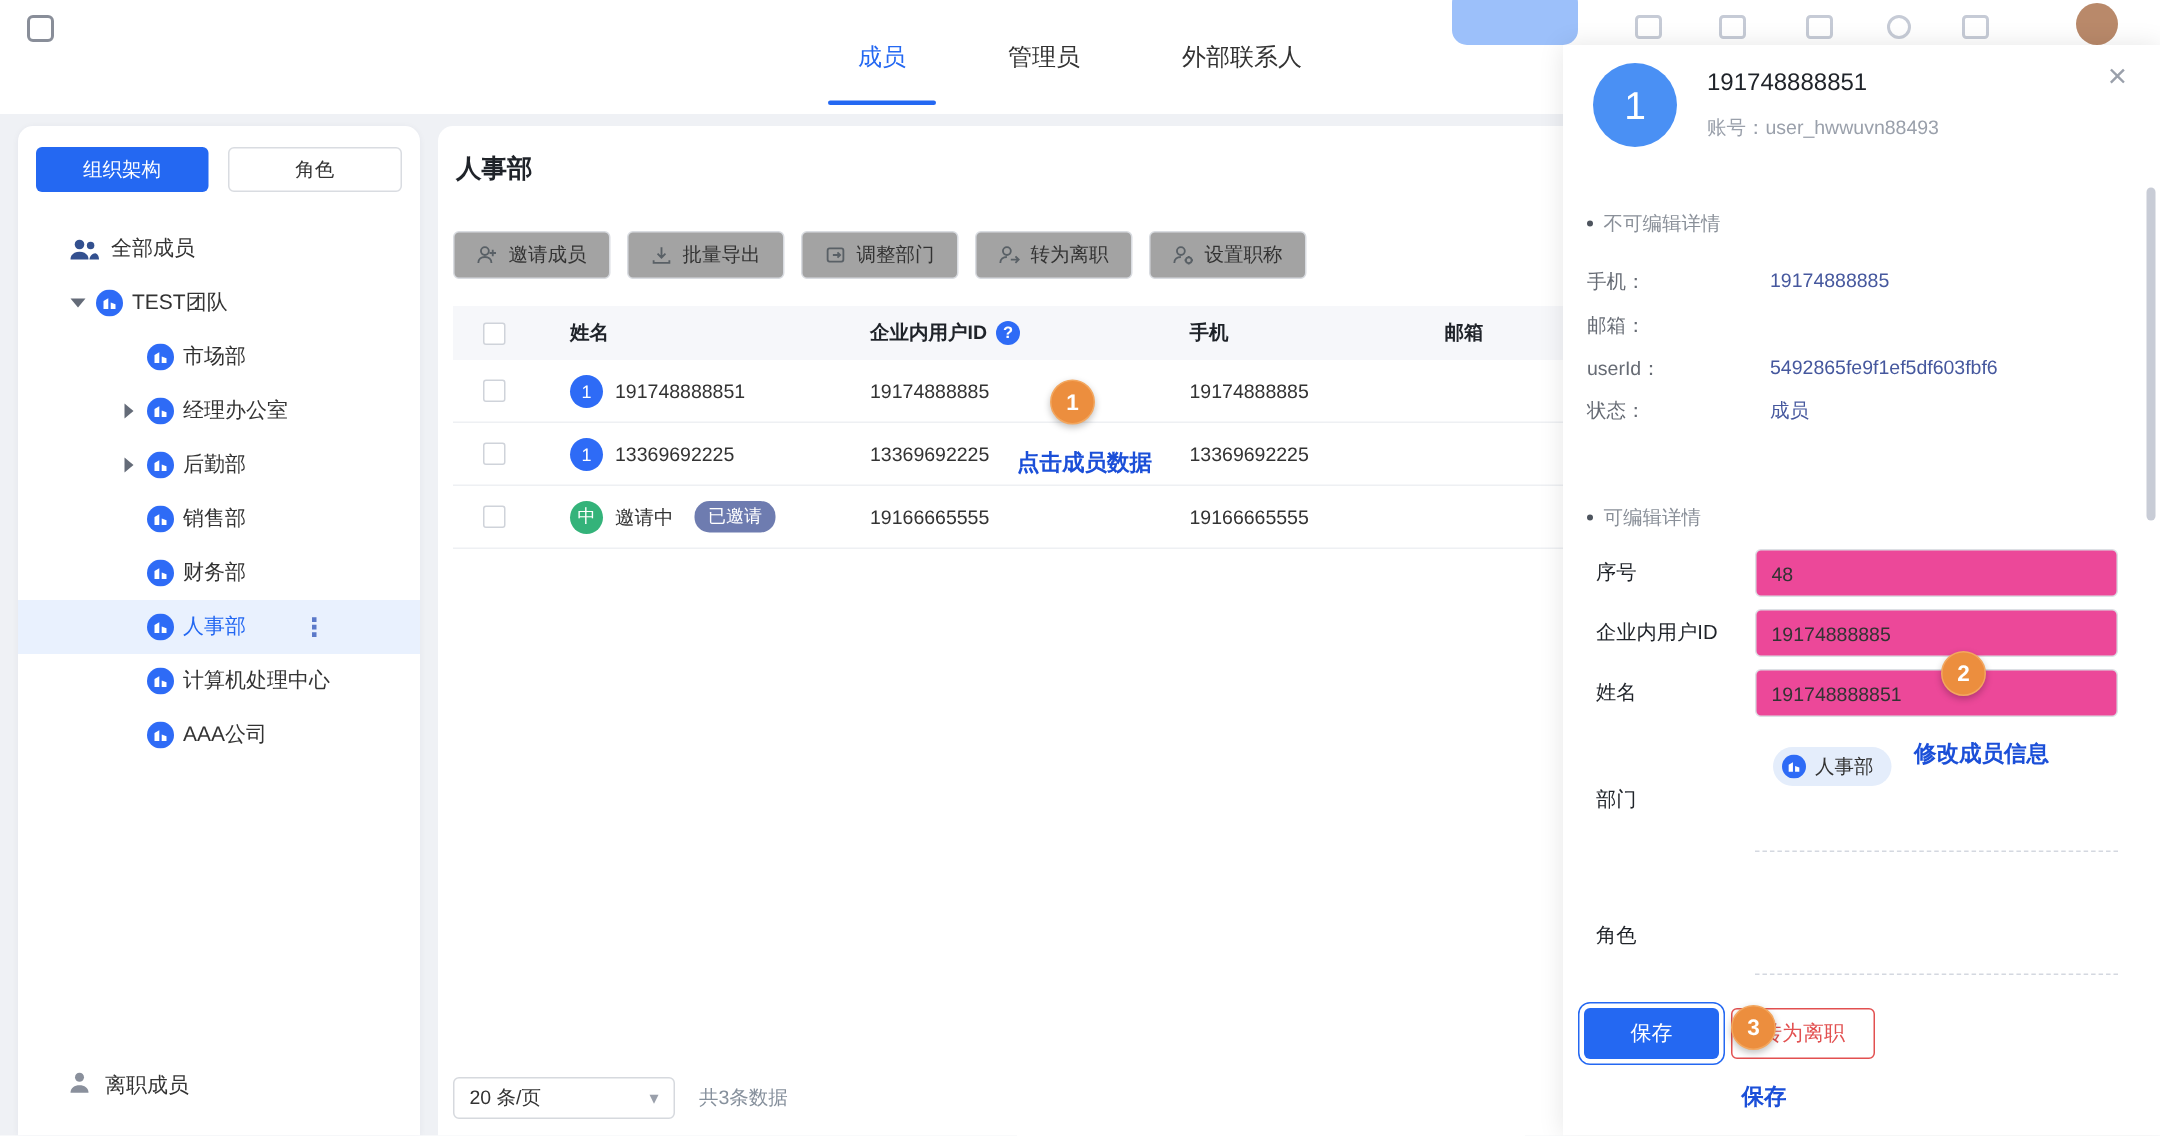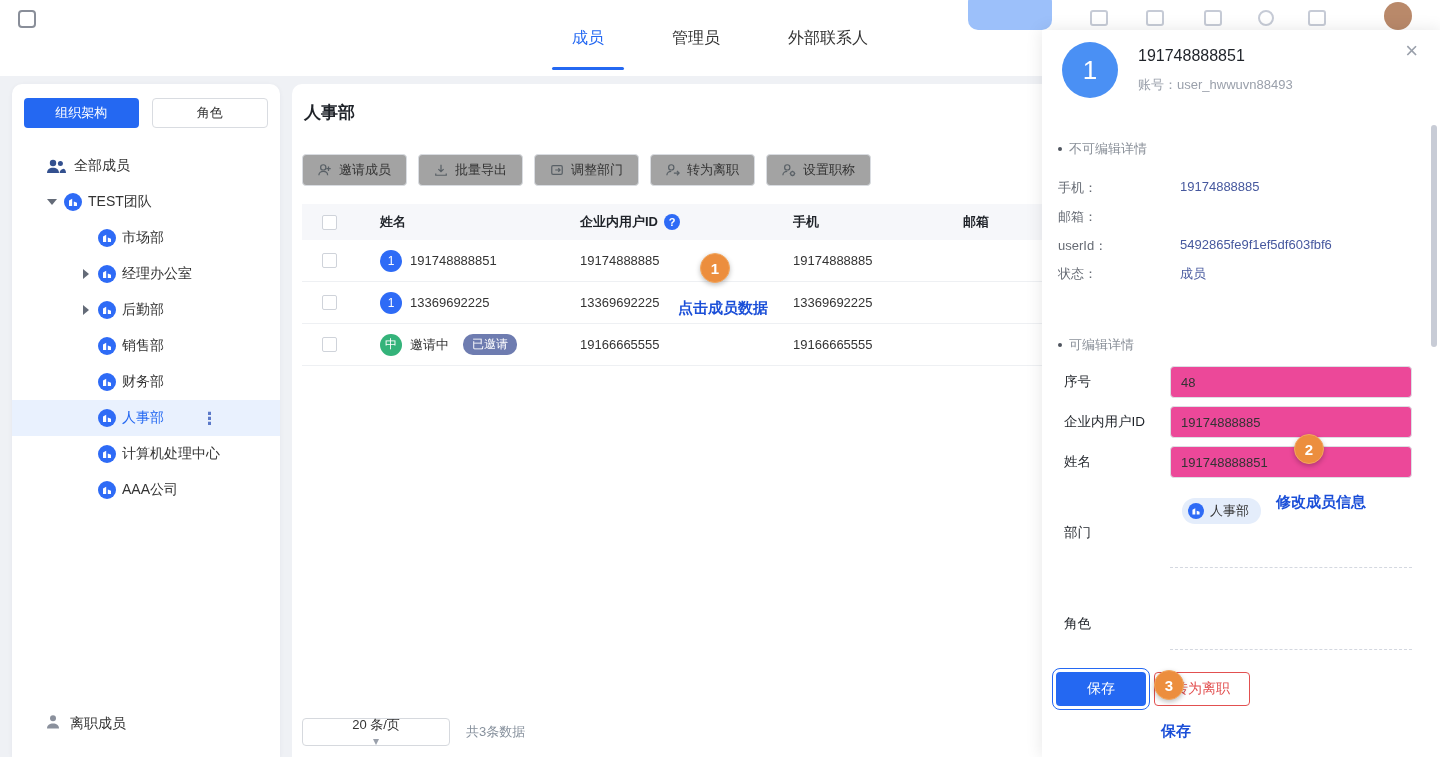--- a/index.html
+++ b/index.html
@@ -56,21 +56,21 @@
   .col-id { width:213px; gap:6px; }
   .col-phone { width:170px; }
   .col-email { flex:1; }
   .checkbox { width:15px; height:15px; border:1px solid #cfd3da; border-radius:2px; background:#fff; cursor:pointer; display:inline-block; }
   .avatar-sm { width:22px; height:22px; border-radius:50%; color:#fff; font-size:12px; display:inline-flex; align-items:center; justify-content:center; flex:none; }
   .av-blue { background:#2e6bf6; }
   .av-green { background:#34b37a; }
   .badge { background:#6e7cb0; color:#fff; font-size:12px; padding:2px 9px; border-radius:10px; margin-left:6px; }
   .help { width:16px; height:16px; border-radius:50%; background:#2e6bf6; color:#fff; font-size:11px; font-weight:bold; display:inline-flex; align-items:center; justify-content:center; cursor:pointer; }
   .pagination { position:absolute; left:10px; top:634px; display:flex; align-items:center; gap:16px; }
-  .page-size { width:148px; height:28px; border:1px solid #d6d9de; border-radius:4px; display:flex; align-items:center; justify-content:center; padding:0 10px; font-size:13px; color:#333; cursor:pointer; background:#fff;flex-direction:column; }
+  .page-size { width:148px; height:28px; border:1px solid #d6d9de; border-radius:4px; display:flex; align-items:center; justify-content:space-between; padding:0 10px; font-size:13px; color:#333; cursor:pointer; background:#fff; }
   .chev { color:#9aa0ab; font-size:12px; }
   .total { font-size:13px; color:#86909c; }
 
   
   .anno-circle { position:absolute; width:30px; height:30px; border-radius:50%; background:#ec8e3e; border:1px solid #f3a75f; color:#fff; font-size:15px; font-weight:bold; display:flex; align-items:center; justify-content:center; box-shadow:0 2px 5px rgba(0,0,0,.25); z-index:30; }
   .anno-text { position:absolute; color:#1b4fd8; font-weight:bold; font-size:15px; z-index:30; white-space:nowrap; }
   .a1-circle { left:408px; top:169px; }
   .a1-text { left:386px; top:215px; }
 
   

